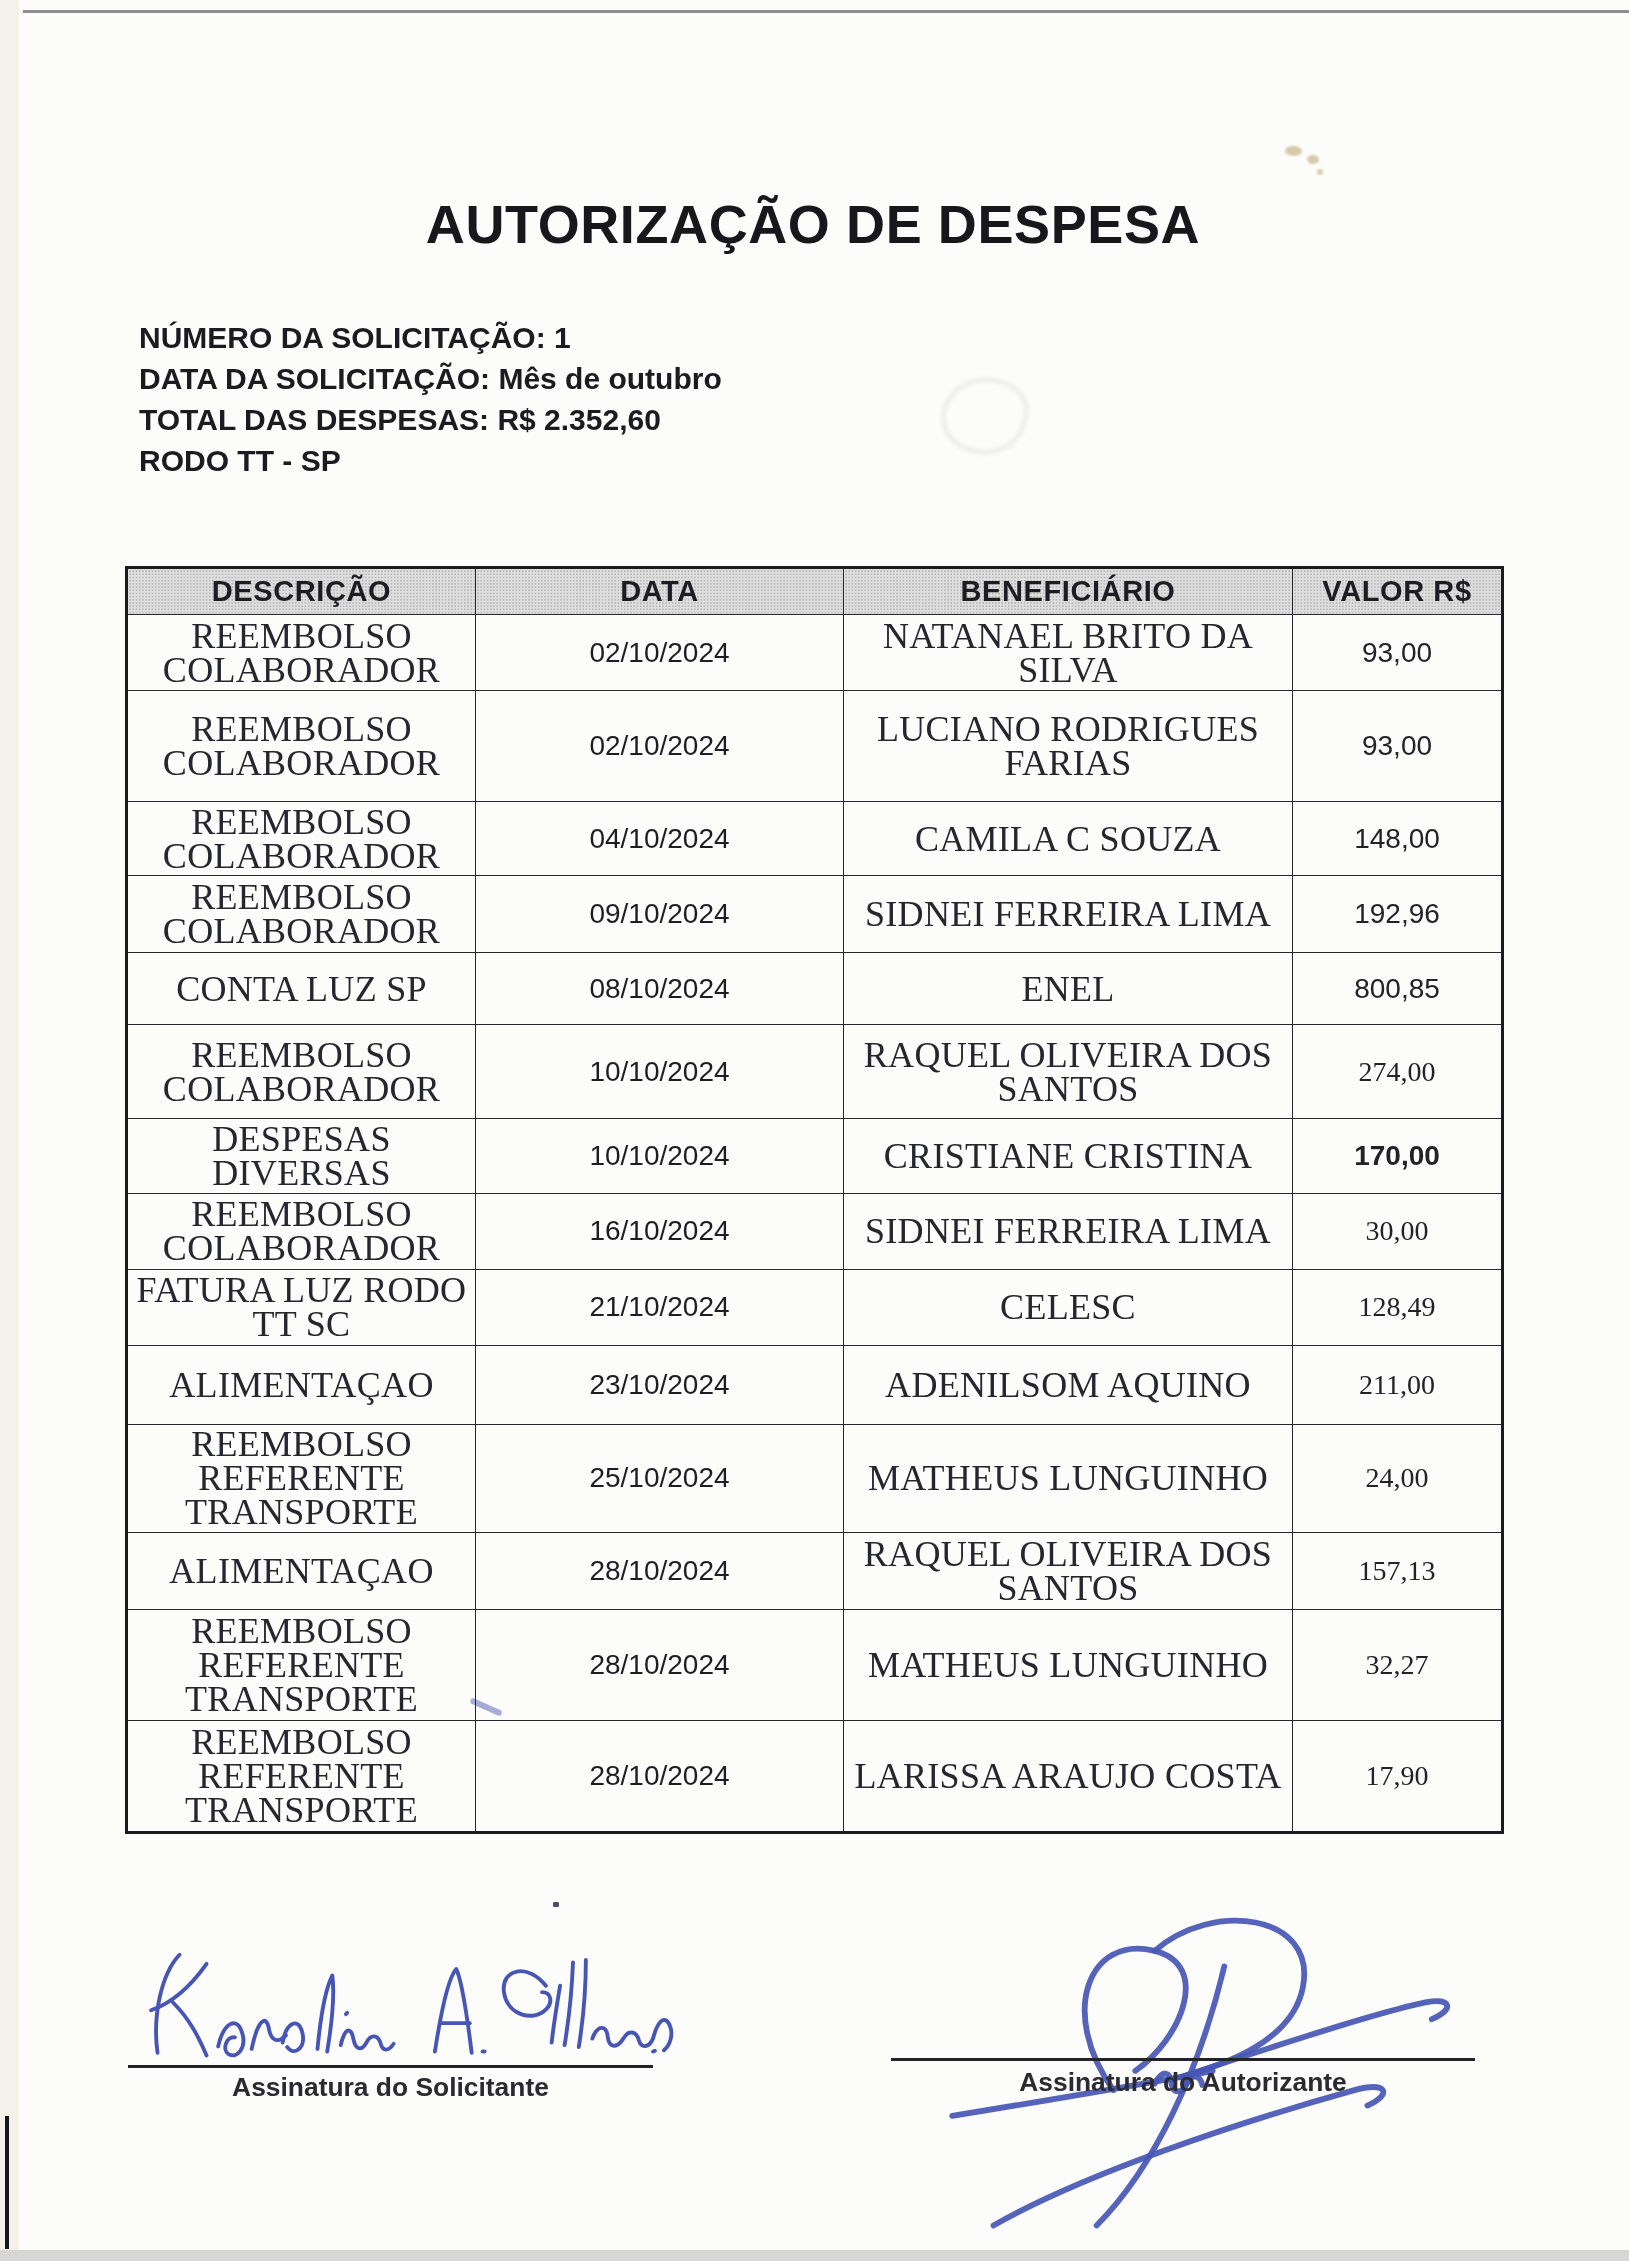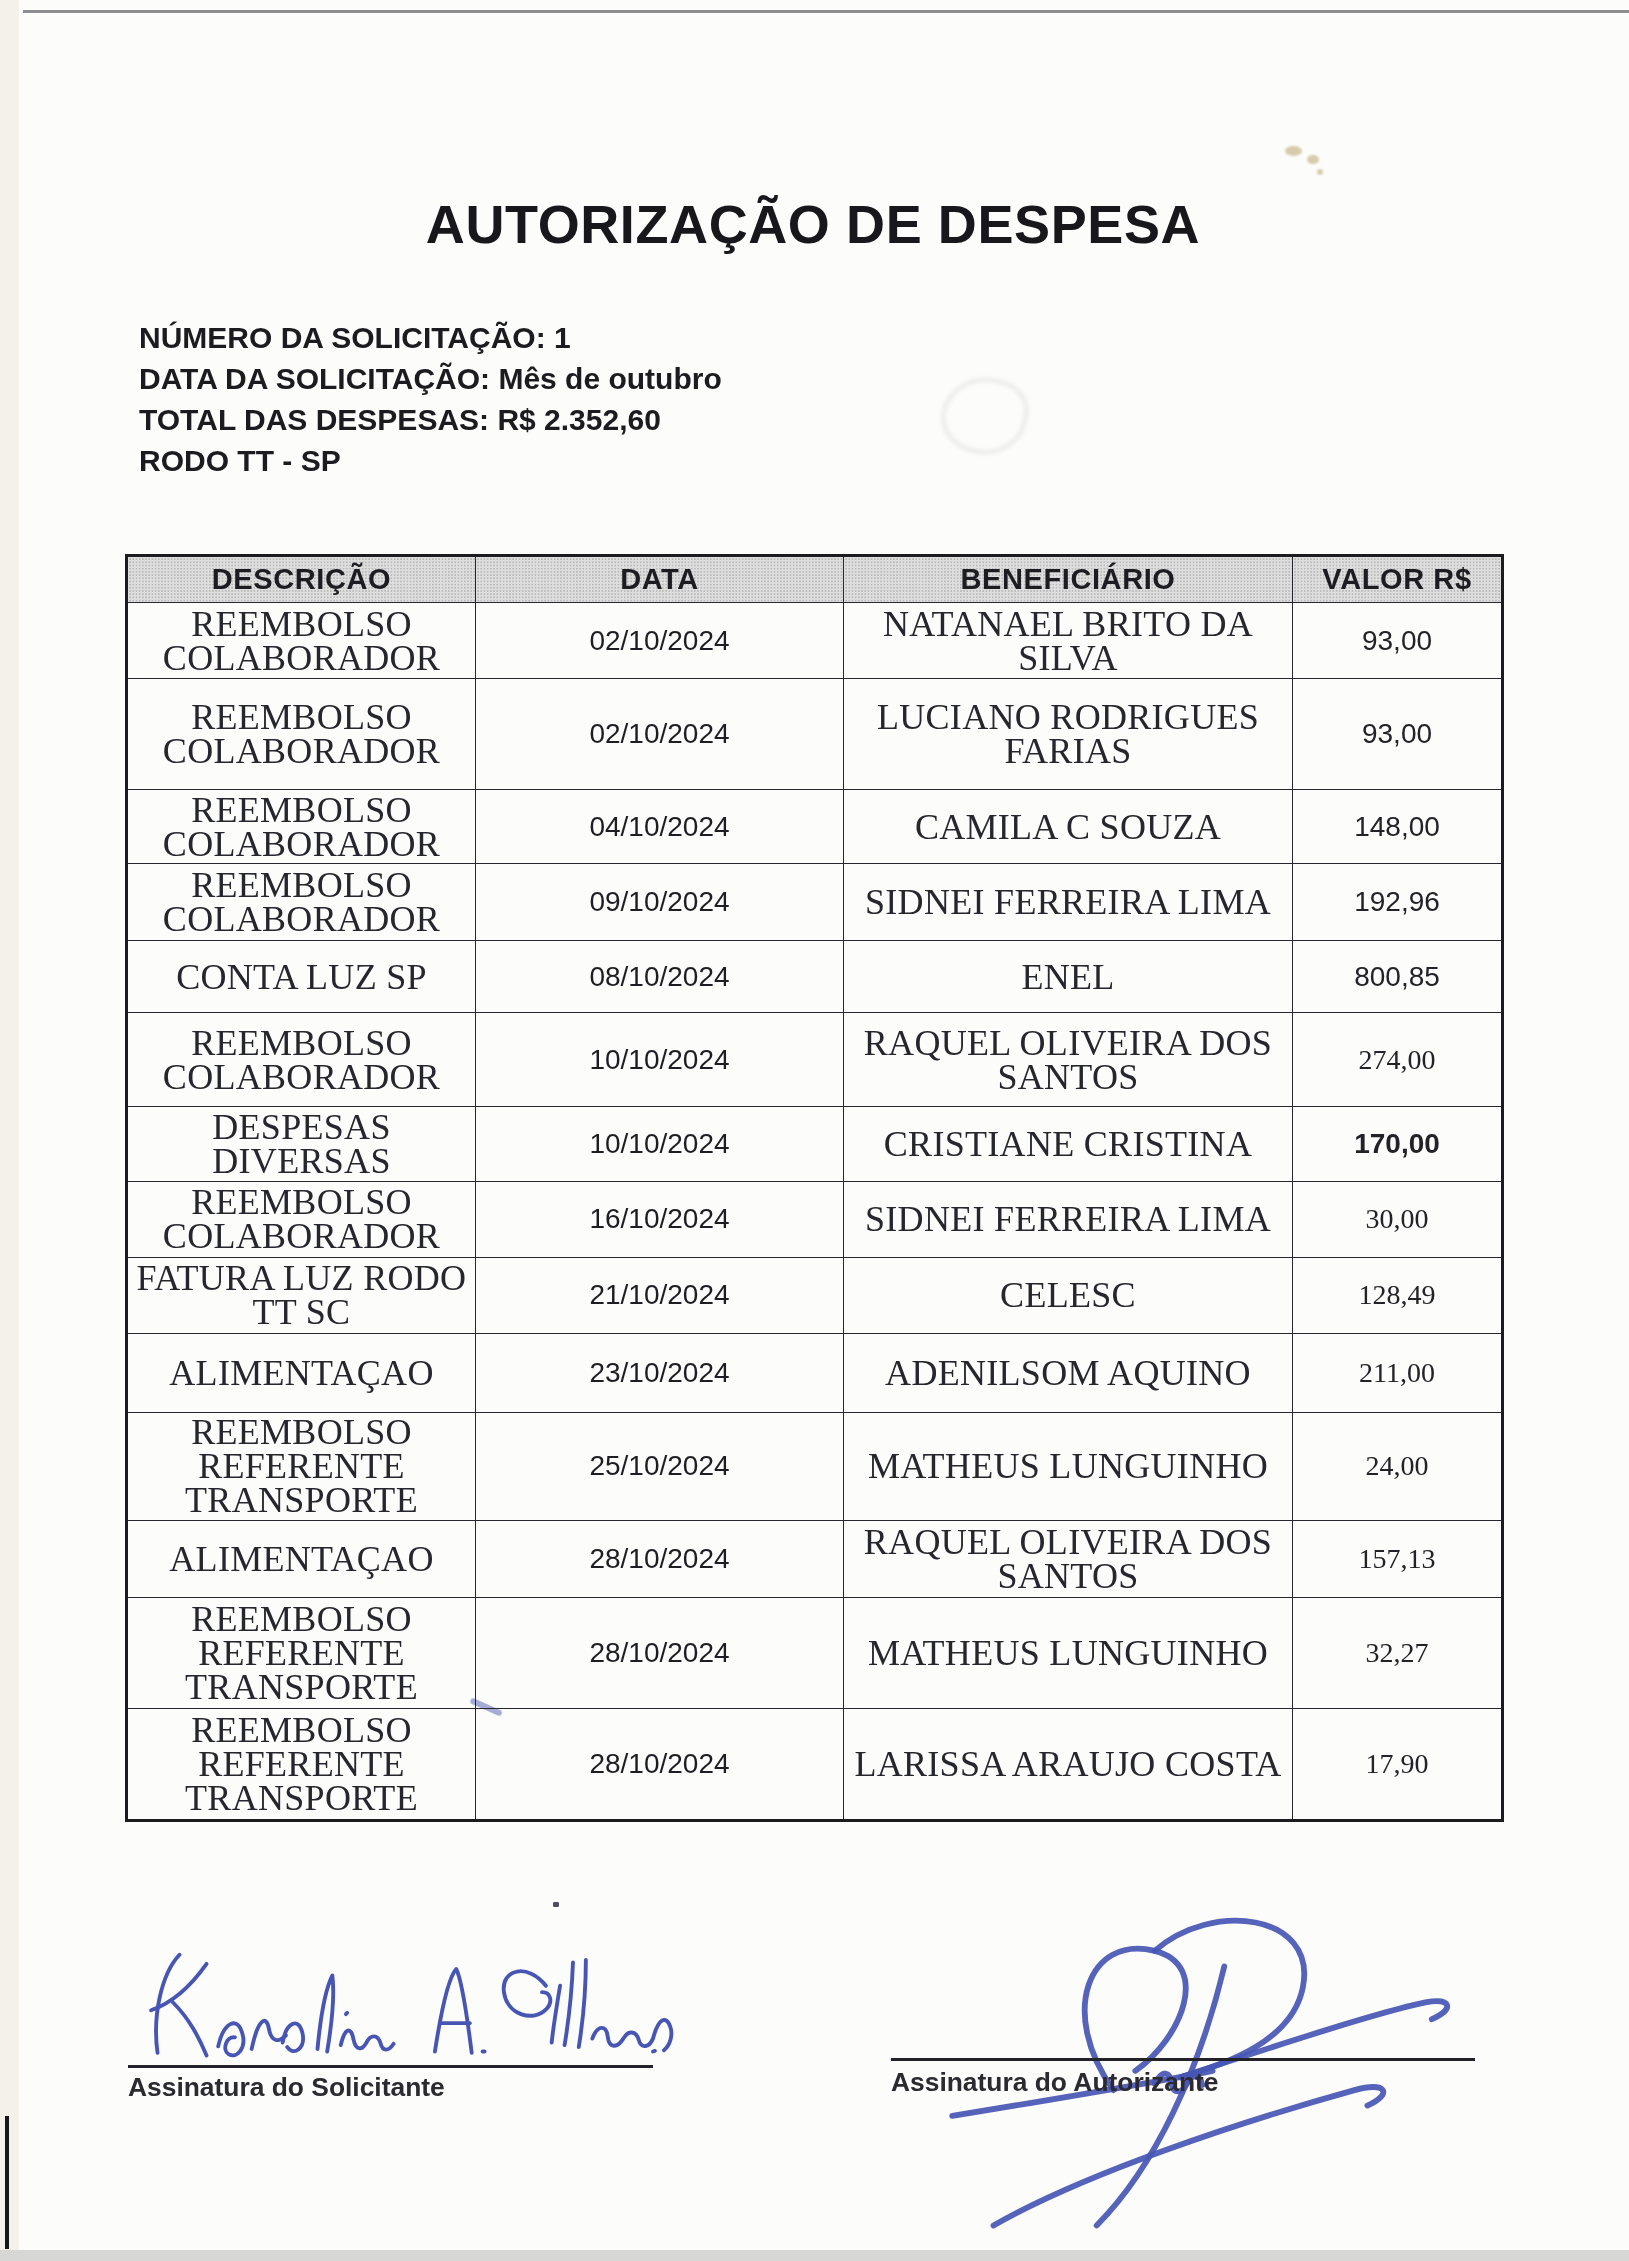--- a/index.html
+++ b/index.html
@@ -24,21 +24,21 @@
   
   .doc-title{
     position:absolute;left:125px;top:193px;width:1376px;
     text-align:center;font-size:54px;font-weight:700;letter-spacing:0.6px;color:#17171c;
   }
   
   .info-block{position:absolute;left:139px;top:317px;font-size:30px;font-weight:700;color:#1b1b20;}
   .info-line{line-height:41px;white-space:pre;}
   
   table.expense{
-    position:absolute;left:125px;top:554px;width:1376px;
+    position:absolute;left:125px;top:566px;width:1376px;
     border-collapse:collapse;table-layout:fixed;
     border:3.2px solid #1c1c20;
     padding-left:25px;
   }
   table.expense th,table.expense td{
     border:1.3px solid #26262c;
     text-align:center;vertical-align:middle;
     padding:2.6px 6.4px;overflow:hidden;
   }
   table.expense tr{border-top:1.9px solid #26262c;}
@@ -61,21 +61,21 @@
   }
   td.val{font-size:28px;color:#222228;}
   td.v-sans{font-family:"Liberation Sans",sans-serif;font-weight:400;}
   td.v-sansbold{font-family:"Liberation Sans",sans-serif;font-weight:700;}
   td.v-serif{font-family:"Liberation Serif",serif;font-weight:400;}
   
   .sig-line{position:absolute;background:#222228;}
   .sig-line.left{left:128px;top:2065px;width:525px;height:2.6px;}
   .sig-line.right{left:891px;top:2058px;width:584px;height:3.2px;}
   .sig-label{
-    position:absolute;font-size:26.4px;font-weight:700;color:#2a2a30;
+    position:absolute;font-size:26.4px;font-weight:700;color:#2a2a30;text-align:center;
   }
   .sig-label.left{left:128px;top:2072px;width:525px;}
   .sig-label.right{left:891px;top:2067px;width:584px;}
   svg.sig{position:absolute;overflow:visible;}
   svg.sig.left{left:133px;top:1925px;}
   svg.sig.right{left:876px;top:1889px;}
   svg.sig path{fill:none;stroke:#4756b4;stroke-linecap:round;stroke-linejoin:round;}
   svg.sig.left path{stroke-width:6px;}
   svg.sig.right path{stroke-width:9px;opacity:.92;}
 </style>

